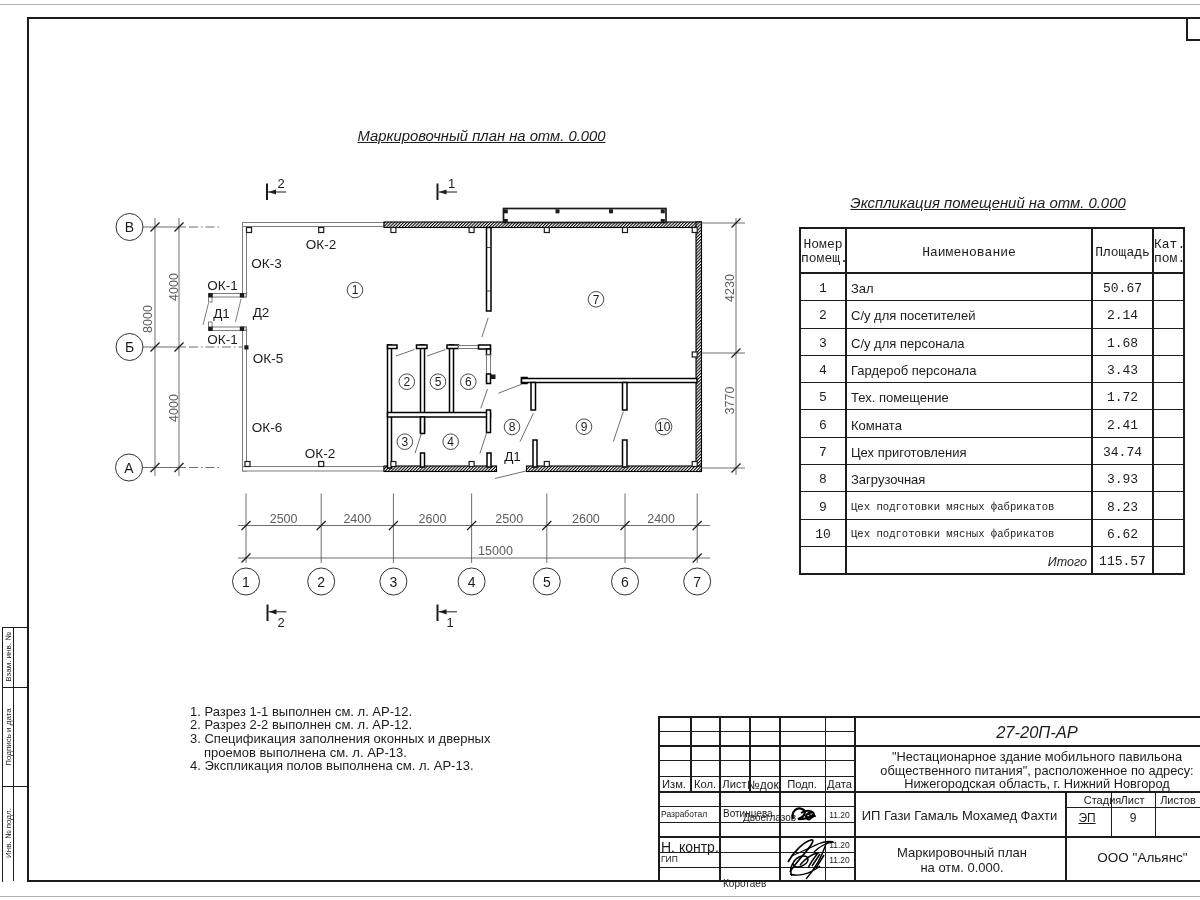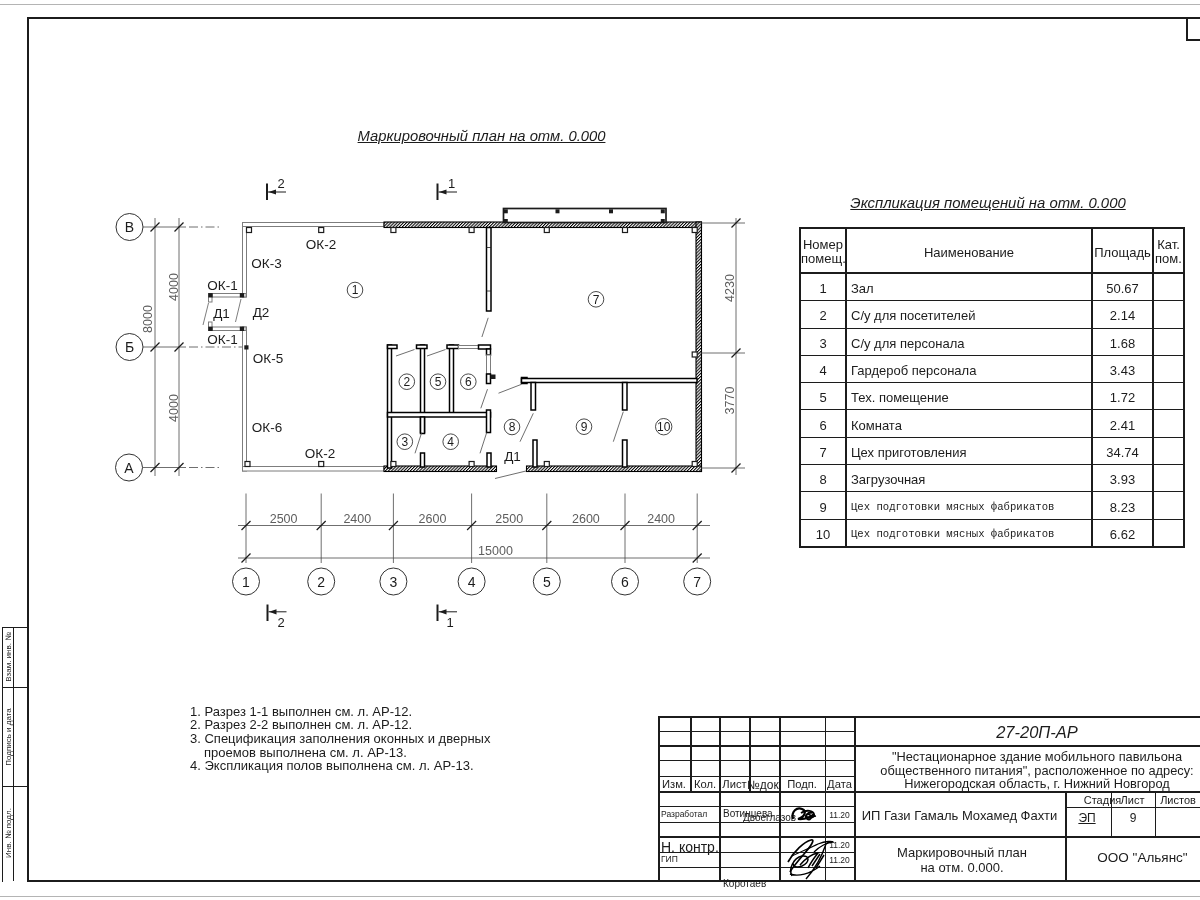--- a/index.html
+++ b/index.html
@@ -6,21 +6,21 @@
   body{width:1200px;height:900px;position:relative;background:#ffffff;filter:grayscale(1);
        font-family:"Liberation Sans", sans-serif;color:#1c1c1c;overflow:hidden;}
   .abs{position:absolute;}
   .hl{position:absolute;background:#1c1c1c;height:1px;}
   .vl{position:absolute;background:#1c1c1c;width:1px;}
   .t{position:absolute;white-space:nowrap;}
   .ctr{transform:translate(-50%,-50%);}
   table{border-collapse:collapse;}
   .ex{border:2px solid #1c1c1c;table-layout:fixed;font-size:13px;color:#1c1c1c;}
   .ex td{border-left:2px solid #1c1c1c;border-right:2px solid #1c1c1c;border-top:1px solid #1c1c1c;padding:3px 0 0 4px;height:23.3px;overflow:hidden;}
-  .ex .c{text-align:center;padding-left:0;}
+  .ex .c{text-align:center;padding-left:0;font-family:Liberation Mono, monospace;}
   .ex .hb{border-bottom:2px solid #1c1c1c;}
   .ex .cad{font-family:"Liberation Mono",monospace;font-size:10.6px;}
 </style>
 </head>
 <body>
 
 <div class="abs" style="left:0;top:4px;width:1200px;height:1px;background:#b4b4b4"></div>
 
 <div class="abs" style="left:0;top:896px;width:1200px;height:1px;background:#b4b4b4"></div>
 
@@ -454,20 +454,26 @@
         <td></td>
       </tr>
 
 <tr>
         <td class="c">10</td>
         <td class="cad">Цех подготовки мясных фабрикатов</td>
         <td class="c">6.62</td>
         <td></td>
       </tr>
 
+<tr>
+        <td></td>
+        <td style="text-align:right;padding-right:4px;font-style:italic;font-size:12.5px">Итого</td>
+        <td class="c">115.57</td>
+        <td></td>
+      </tr>
 </tbody>
   </table>
 
 <div class="abs" style="left:658.3px;top:715.5px;width:2px;height:166px;background:#1c1c1c"></div>
 <div class="abs" style="left:658.3px;top:715.5px;width:541.7px;height:2px;background:#1c1c1c"></div>
 <div class="abs" style="left:854px;top:715.5px;width:2px;height:166px;background:#1c1c1c"></div>
 
 <div class="hl" style="left:658px;top:730.5px;width:197px;"></div>
 <div class="hl" style="left:658px;top:759.8px;width:197px;"></div>
 <div class="hl" style="left:658px;top:775.6px;width:197px;"></div>

